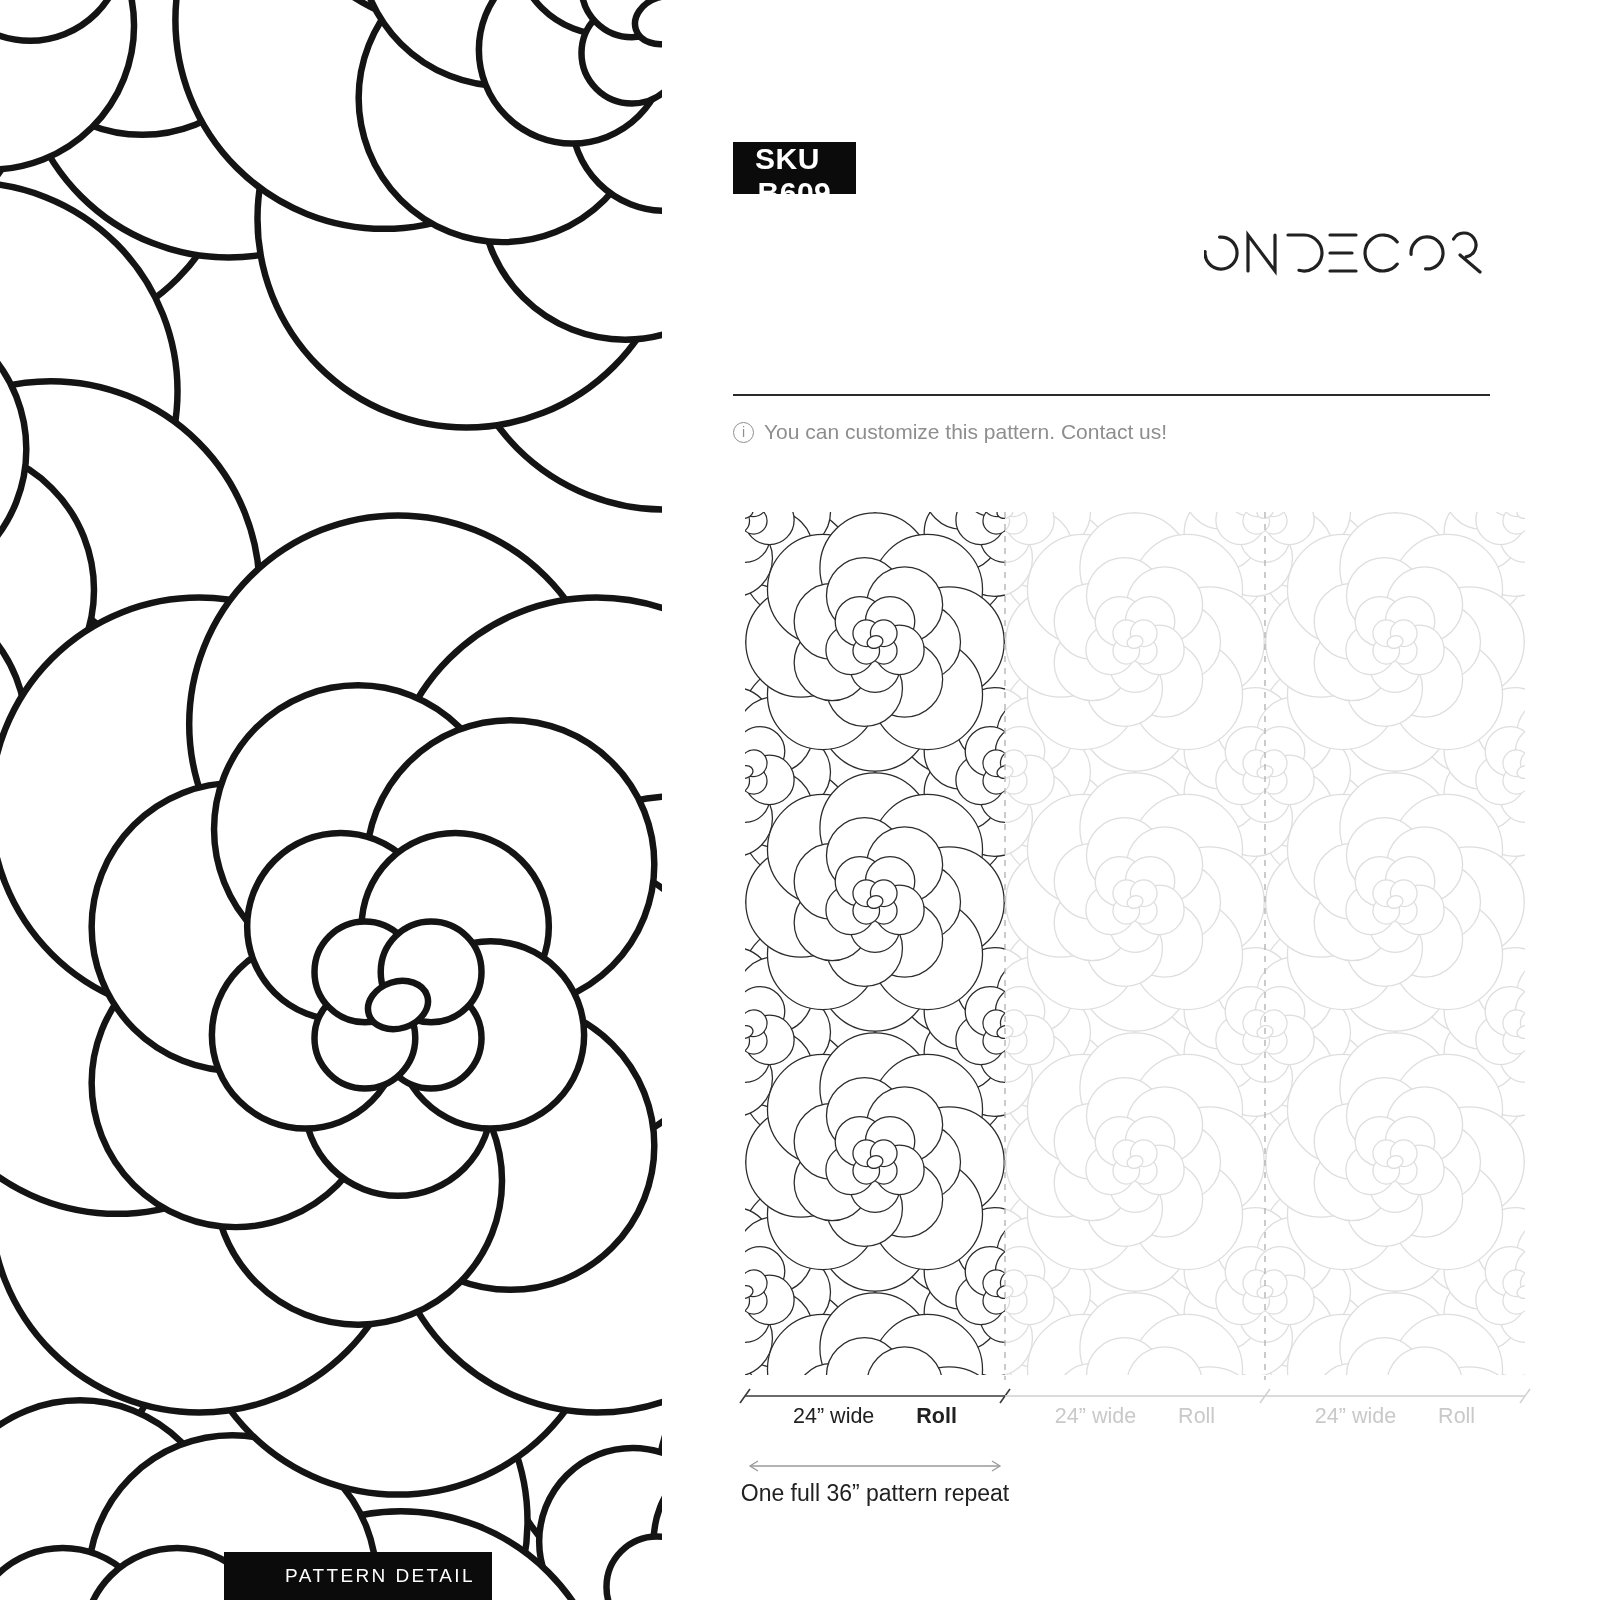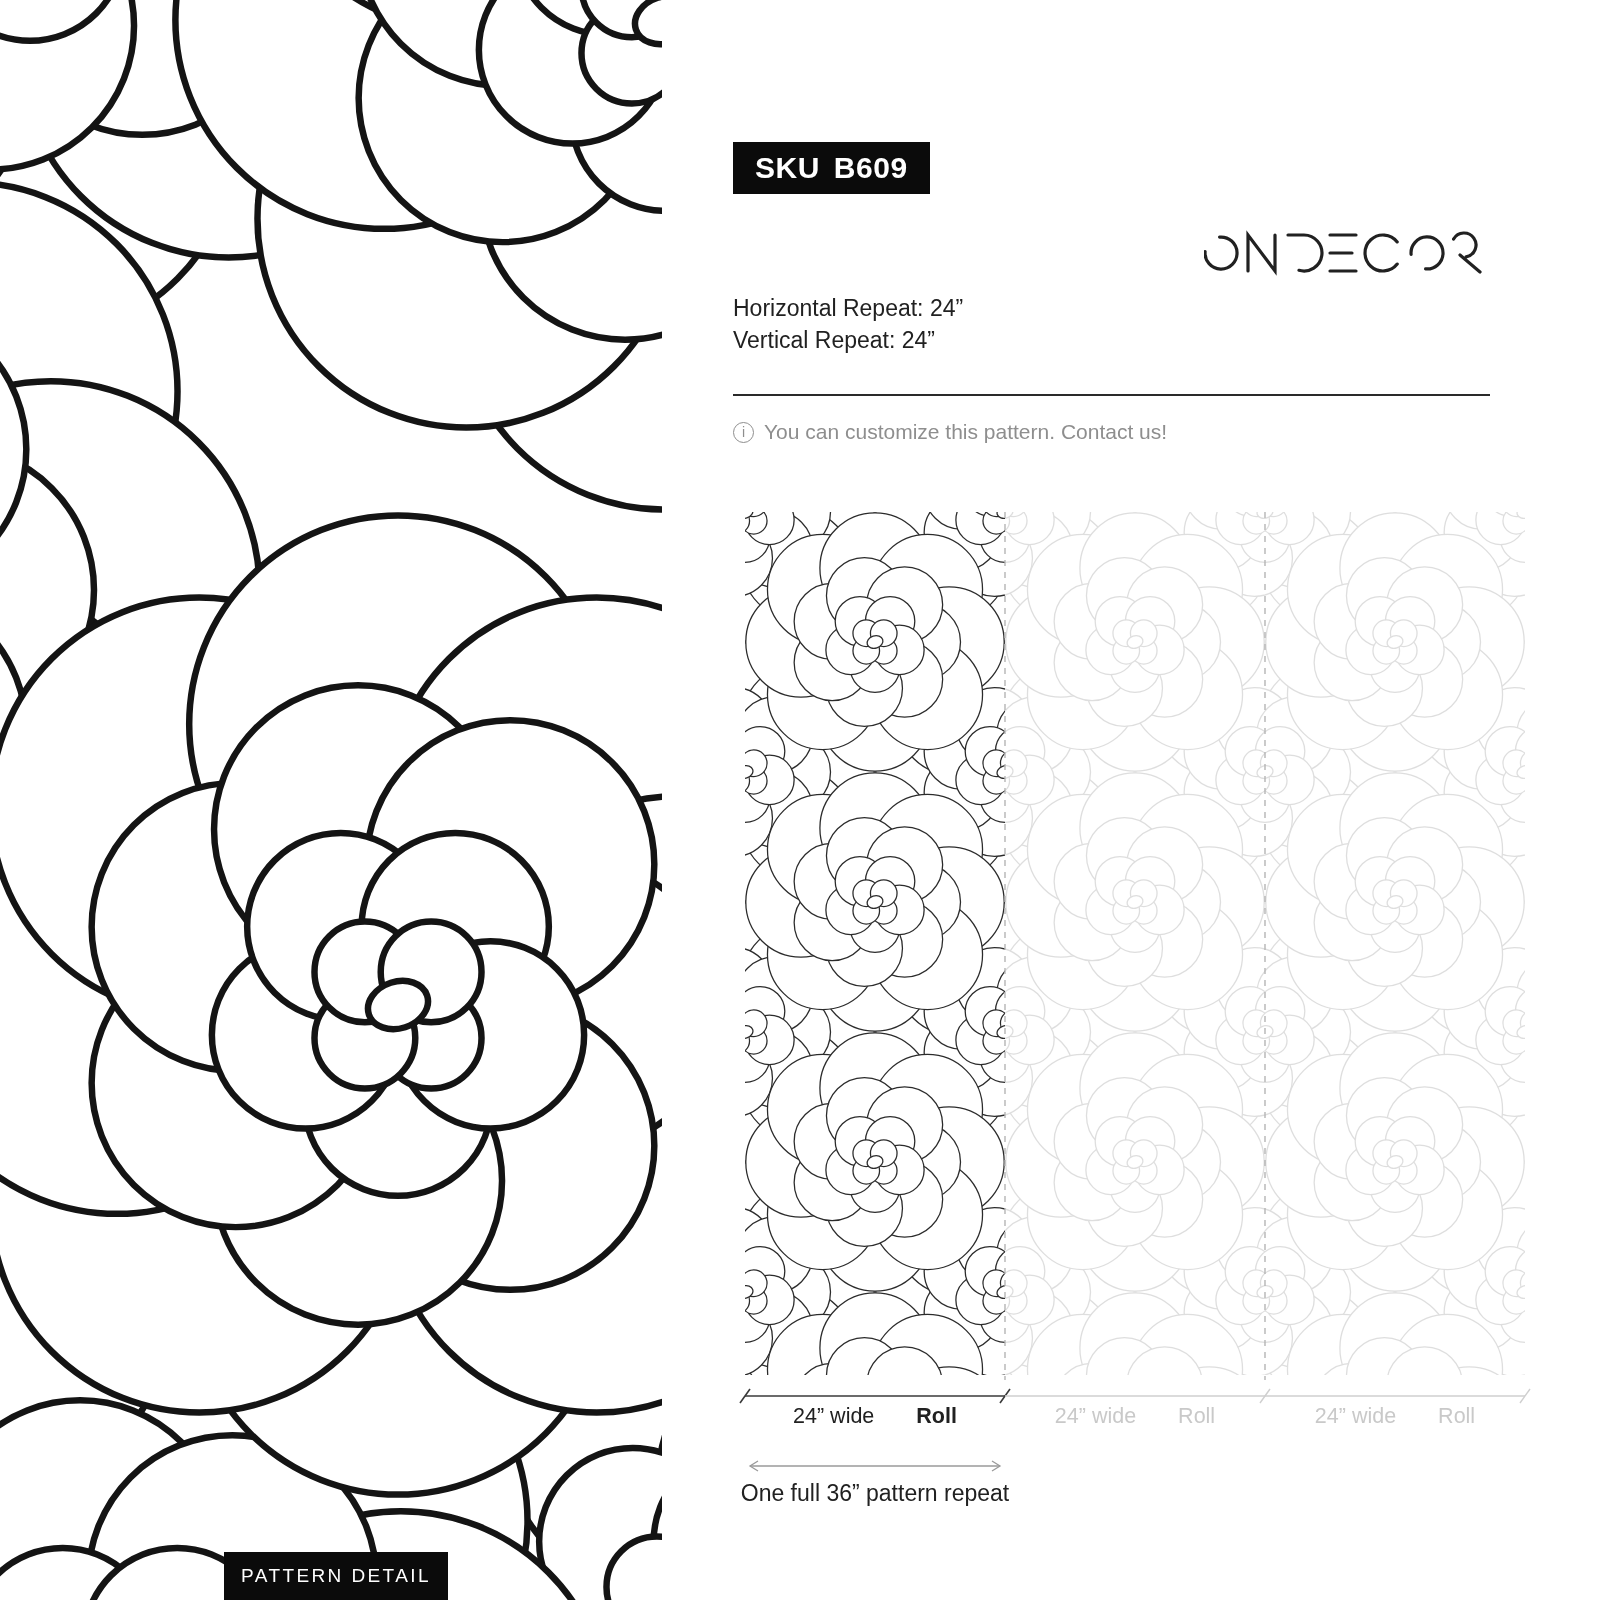--- a/index.html
+++ b/index.html
@@ -7,26 +7,26 @@
         font-family:"Liberation Sans", sans-serif;color:var(--text-primary,#212121);}
   .abs{position:absolute;}
 
   
   .left-panel{left:0;top:0;width:662px;height:1600px;overflow:hidden;}
   .left-panel svg{display:block;}
 
   .pattern-badge{left:224px;top:1552px;width:224px;height:48px;
     background:var(--badge-bg,#0b0b0b);color:var(--badge-text,#fff);
     display:flex;align-items:center;justify-content:center;
-    font-size:19px;letter-spacing:2.4px;}
+    font-size:19px;letter-spacing:2.4px;padding-left:44px;}
 
   
   .sku-badge{left:733px;top:142px;height:52px;background:var(--badge-bg,#0b0b0b);
     color:var(--badge-text,#fff);display:inline-flex;align-items:center;
-    padding:0 22px;font-size:30px;}
+    padding:0 22px;font-size:30px;flex-direction:column;}
   .sku-badge .sku-label{font-weight:700;margin-right:14px;letter-spacing:0.5px;}
   .sku-badge .sku-value{font-weight:700;letter-spacing:0.5px;}
 
   .intro{left:733px;top:222px;font-size:23px;line-height:33px;color:var(--text-primary,#212121);}
   .repeats{left:733px;top:292px;font-size:23px;line-height:32px;color:var(--text-primary,#212121);}
 
   .divider{left:733px;top:394px;width:757px;height:0;border-top:2px solid var(--divider,#2a2a2a);}
 
   .note{left:733px;top:420px;display:flex;align-items:center;gap:10px;
     color:var(--text-muted,#8e8e8e);font-size:21px;}
@@ -99,24 +99,20 @@
     <div class="abs pattern-badge">
       <span>PATTERN DETAIL</span>
     </div>
   </div>
 
   <div class="abs sku-badge">
     <span class="sku-label">SKU</span>
     <span class="sku-value">B609</span>
   </div>
 
-  <div class="abs repeats">
-    <div>Horizontal Repeat: 24”</div>
-    <div>Vertical Repeat: 24”</div>
-  </div>
 
   <svg class="abs" style="left:1204px;top:226px" width="286" height="54" viewBox="0 0 286 54" role="img" aria-label="ONDECOR">
     <g fill="none" stroke="#212121" stroke-width="3.2" stroke-linecap="round">
       <path d="M15.6,11.1 A16 16 0 1 1 1.1,25.6"></path>
       <path d="M44,45 L44,9 L71,45 L71,9"></path>
       <path d="M84,9 L100,9 A18 18 0 1 1 95,44.3"></path>
       <path d="M126,9 H152 M126,27 H148 M126,45 H152"></path>
       <path d="M193.2,15.9 A18 18 0 1 0 193.2,38.1"></path>
       <path d="M221.6,42.9 A16 16 0 1 0 207.1,28.4"></path>
       <path d="M249.6,13 A12 12 0 1 1 262.1,30.8 M256,29 L276,46"></path>

